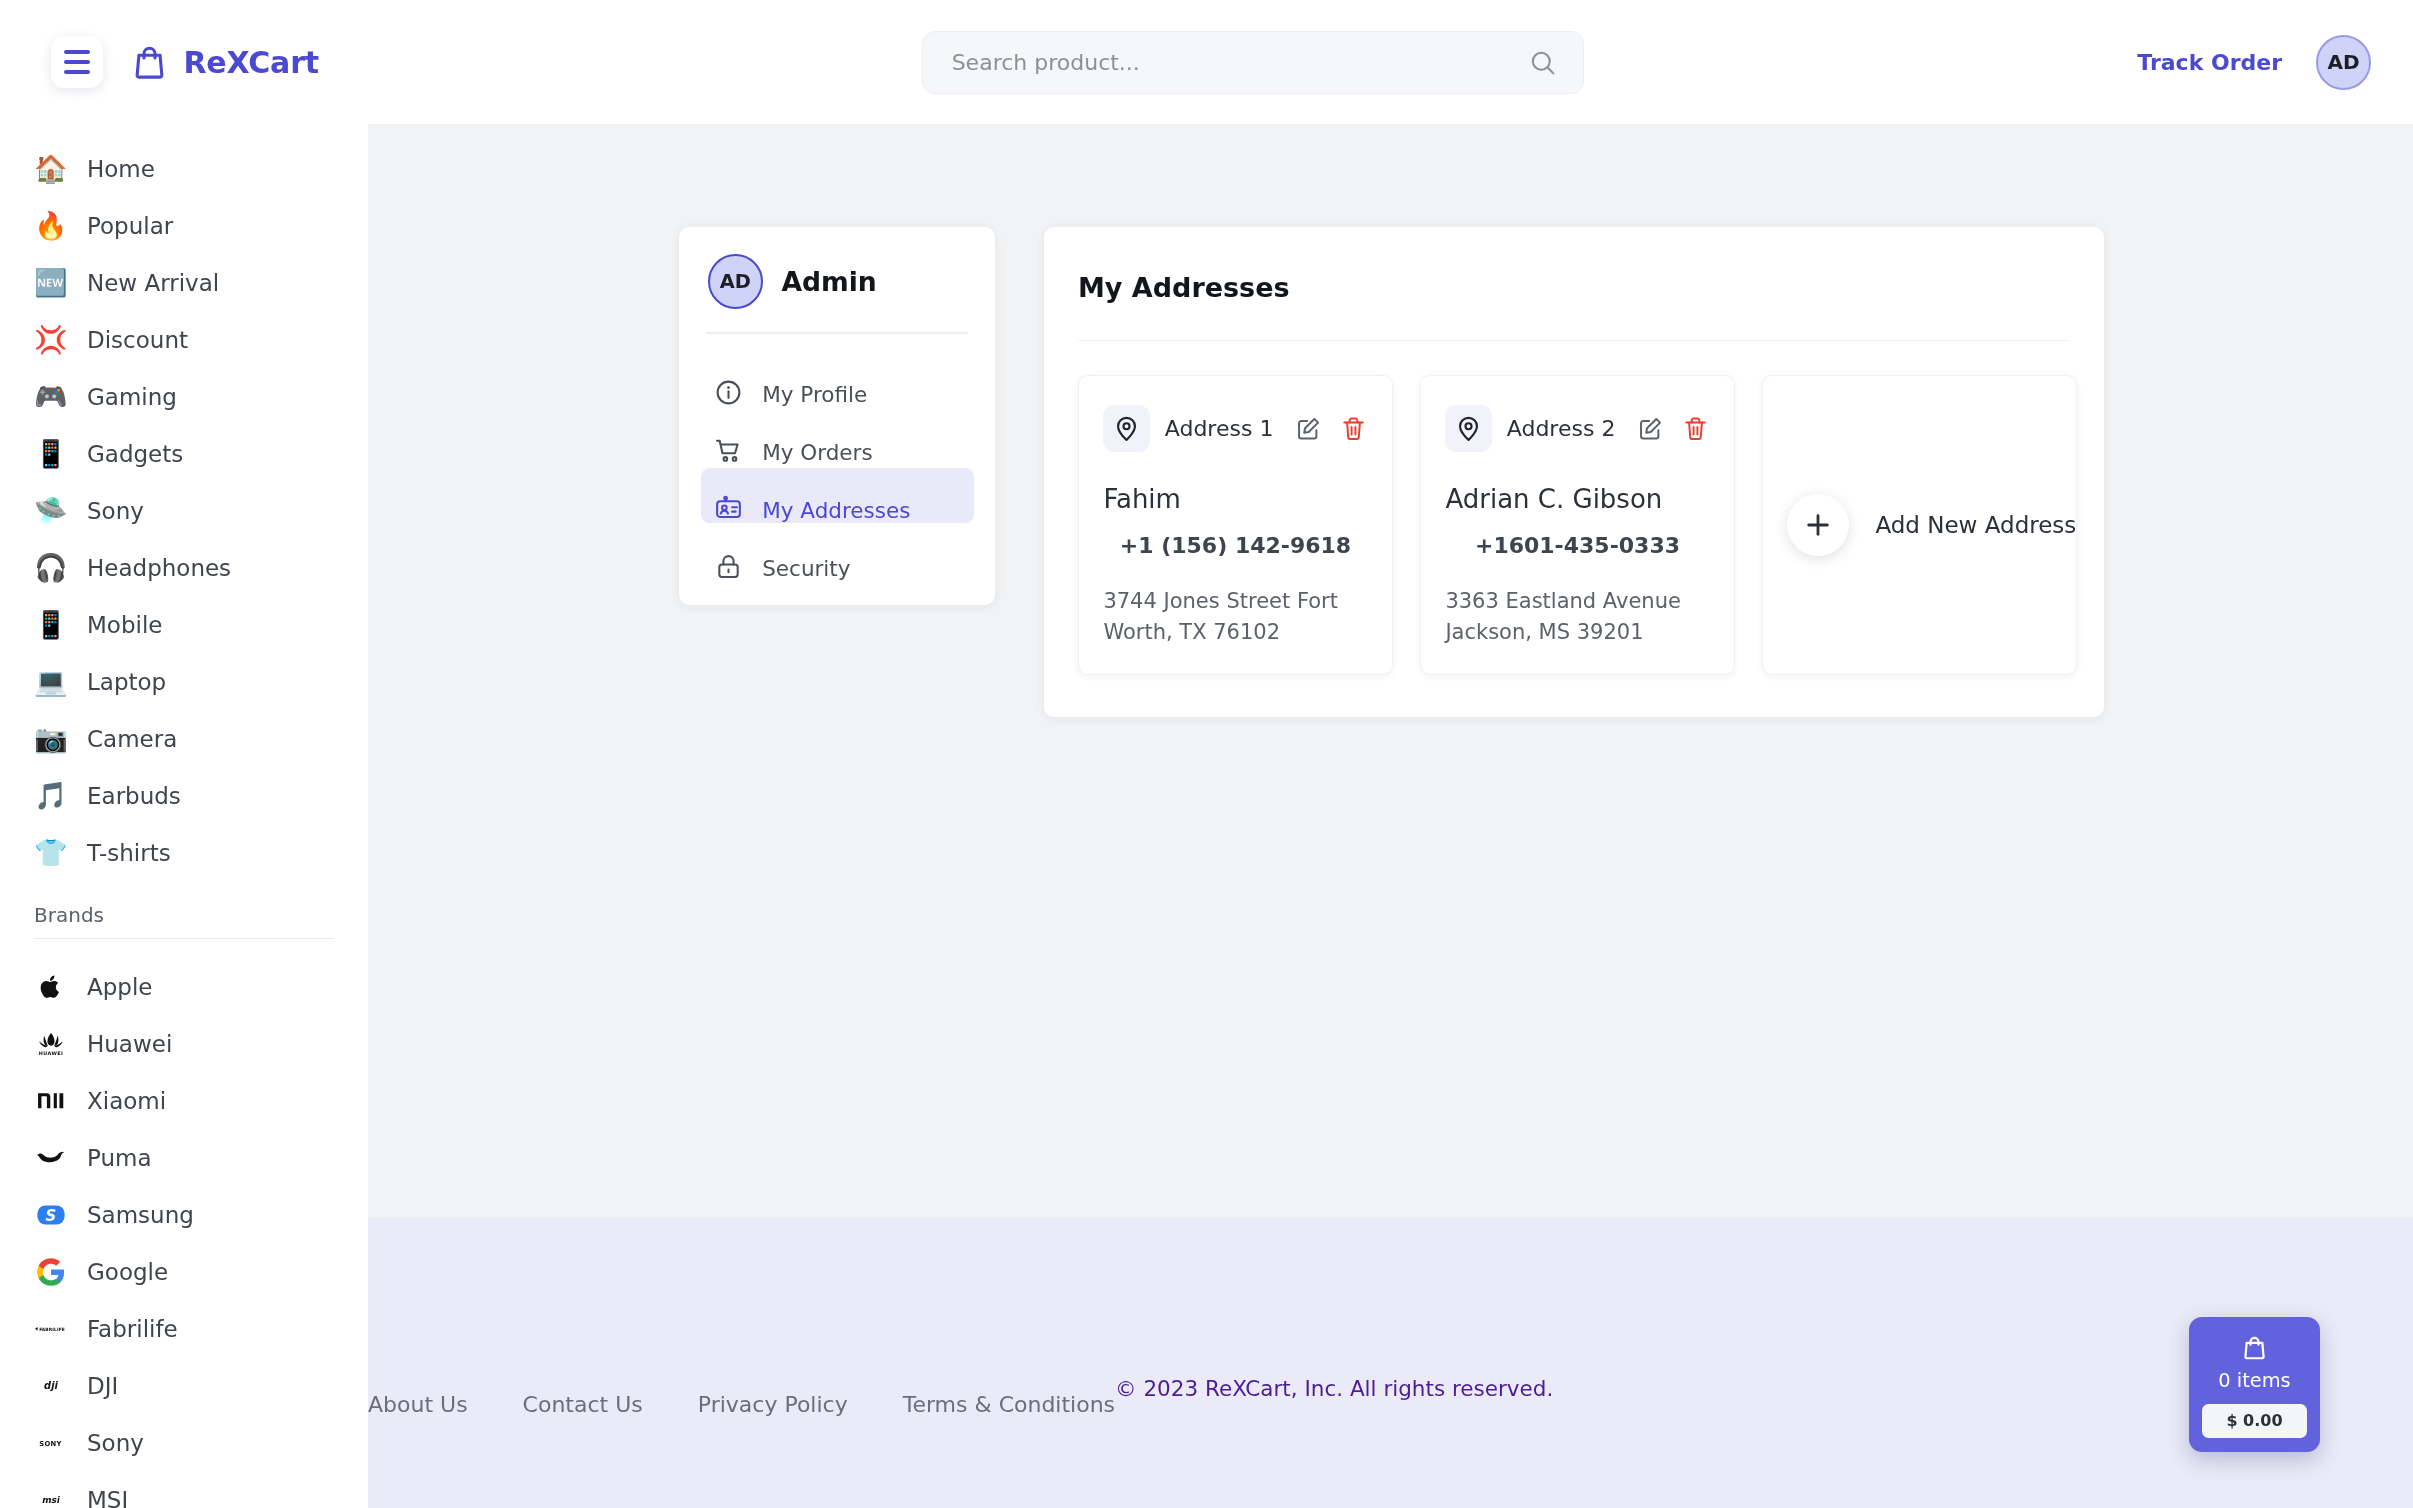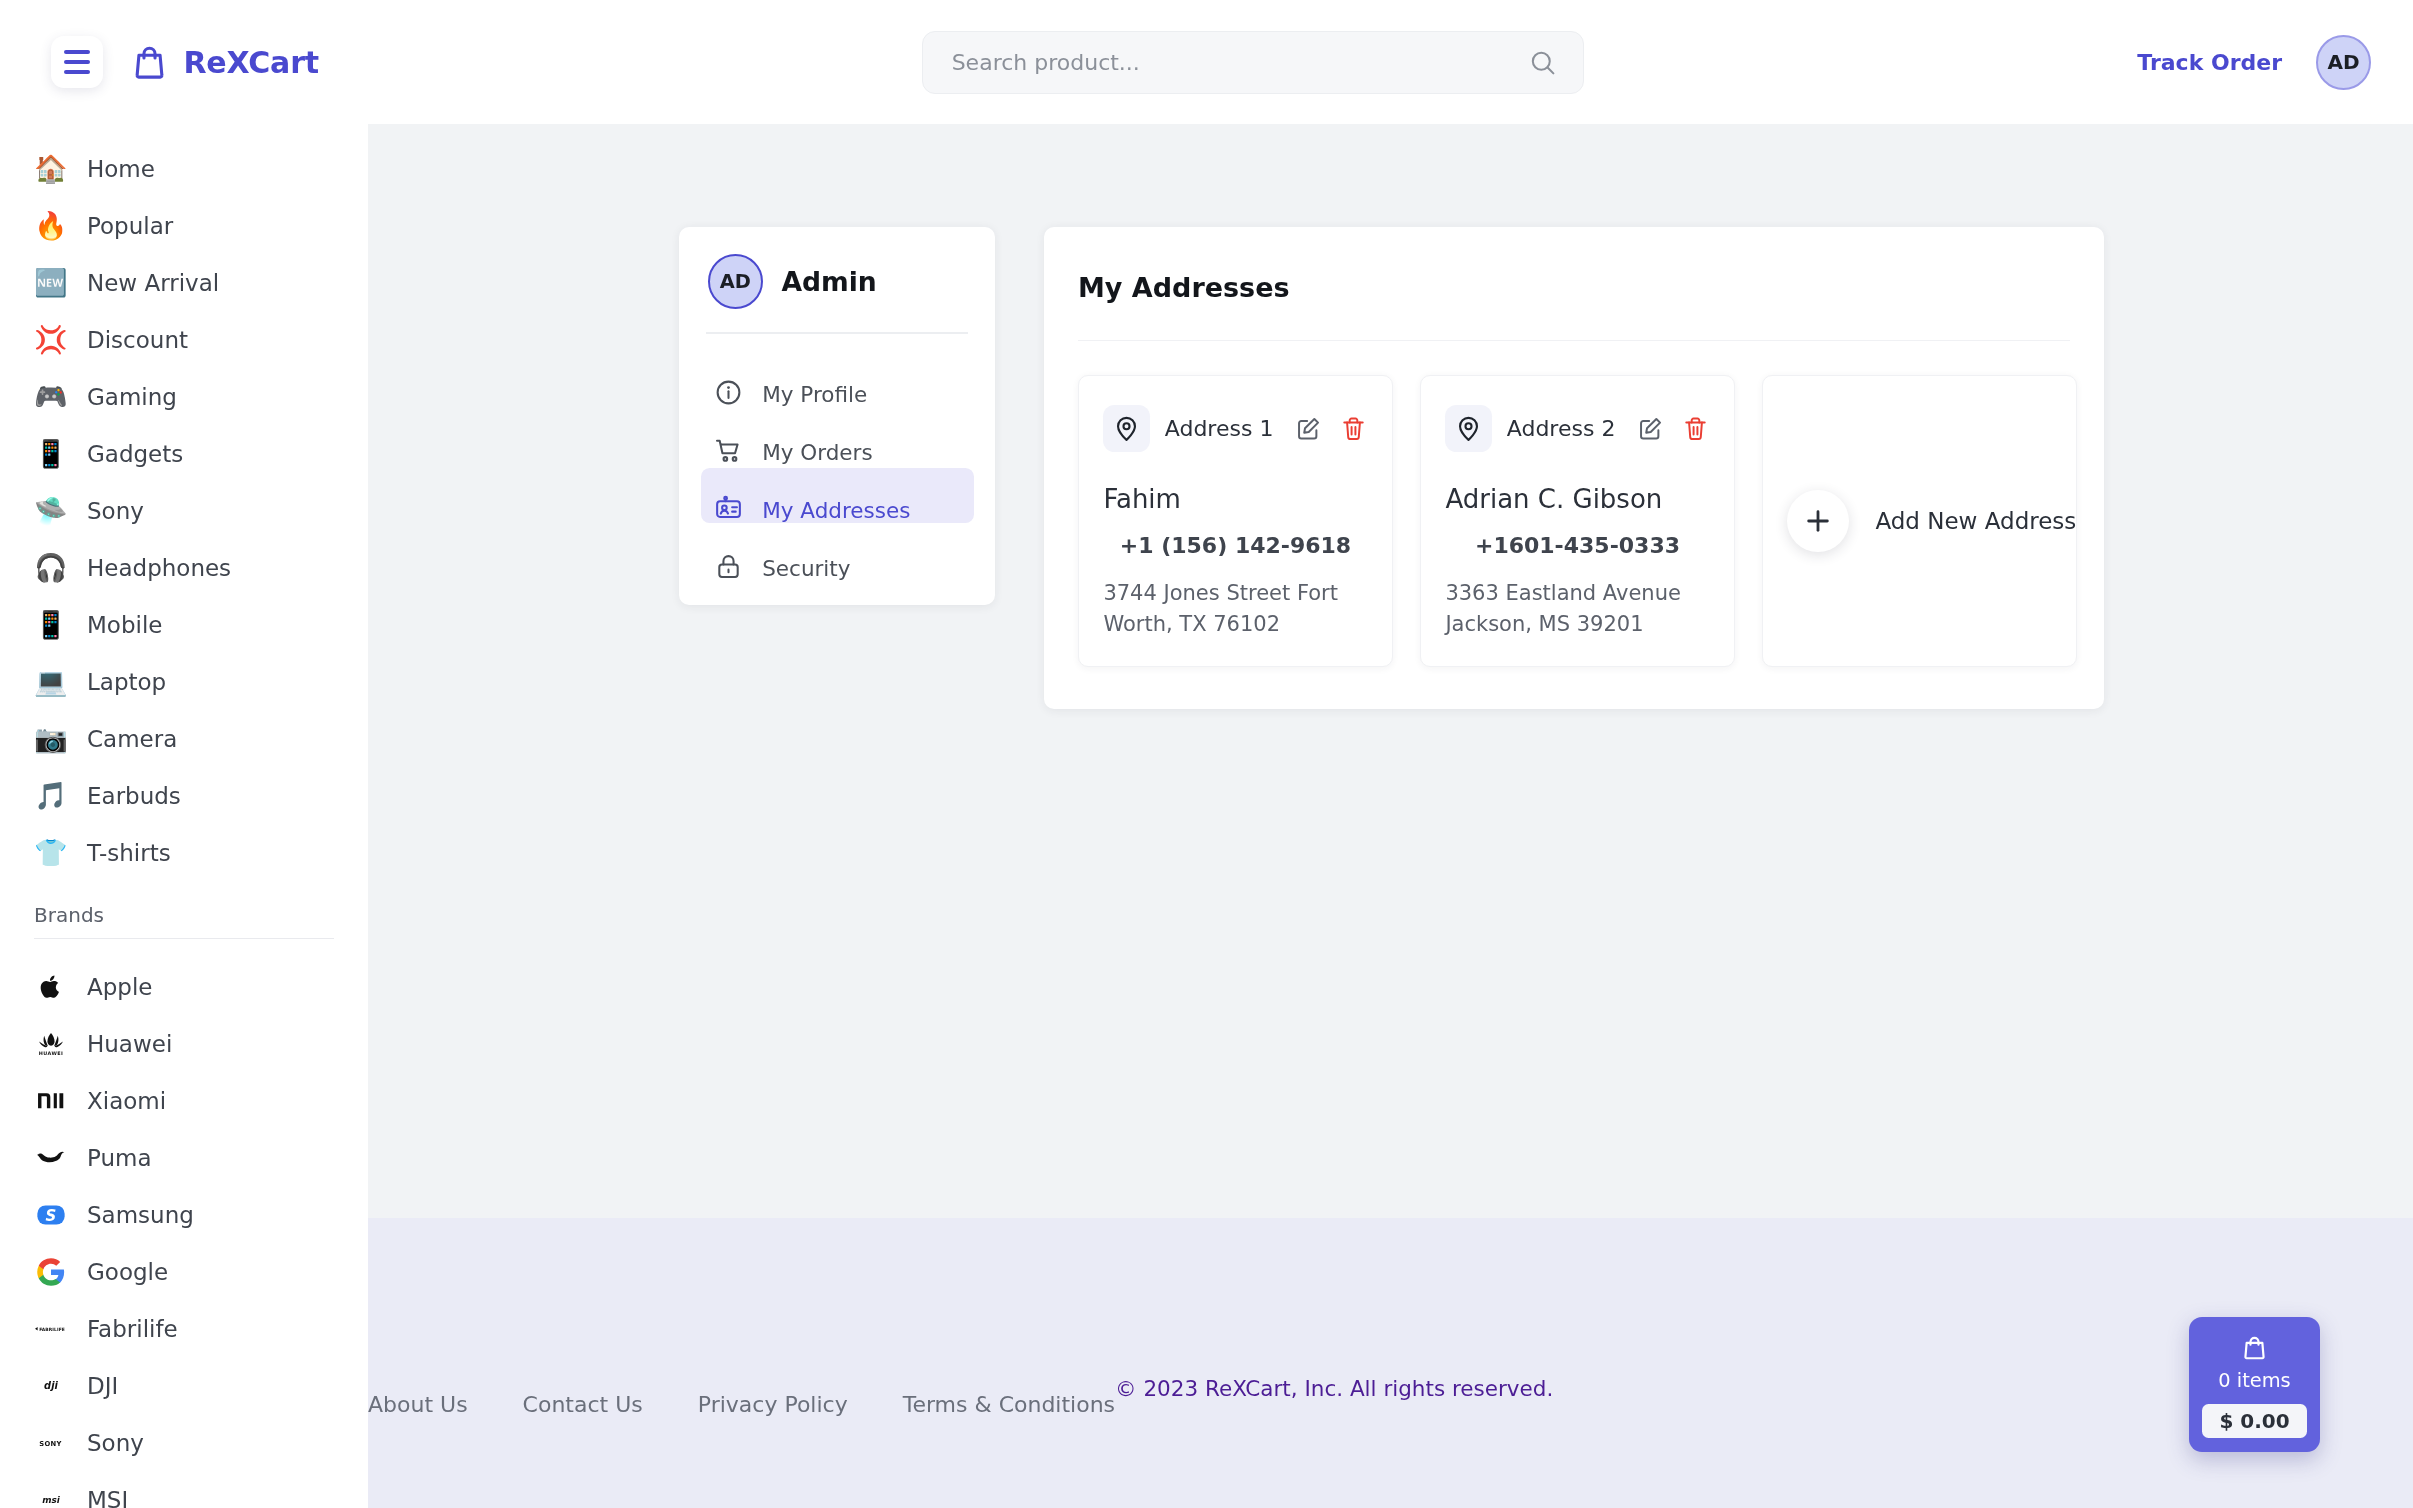--- a/index.html
+++ b/index.html
@@ -350,21 +350,21 @@
     font-size: 22px;
     font-weight: 700;
     color: #3f444d;
     margin-top: 18.7px;
     text-align: center;
   }
   .addr-street {
     font-size: 21px;
     color: #5c616b;
     line-height: 1.48;
-    margin-top: 20px;
+    margin-top: 28px;
     max-width: 280px;
   }
   .add-card {
     width: 315px;
     min-height: 256px;
     background: #ffffff;
     border: 0.7px solid #f0f1f4;
     border-radius: 10px;
     box-shadow: 0 1.4px 7.2px rgba(40,44,63,0.05);
     display: flex;
@@ -436,21 +436,21 @@
     color: #ffffff;
     margin-top: 5.7px;
   }
   .cart-total {
     margin-top: 11.5px;
     background: #f4f5f9;
     border-radius: 6.5px;
     width: 105px;
     height: 34px;
     display: flex; align-items: center; justify-content: center;
-    font-size: 20px;
+    font-size: 16px;
     font-weight: 600;
     color: #2b3039;
   }
 </style>
 </head>
 <body>
 
 <div id="app">
 
   <div class="topbar">

